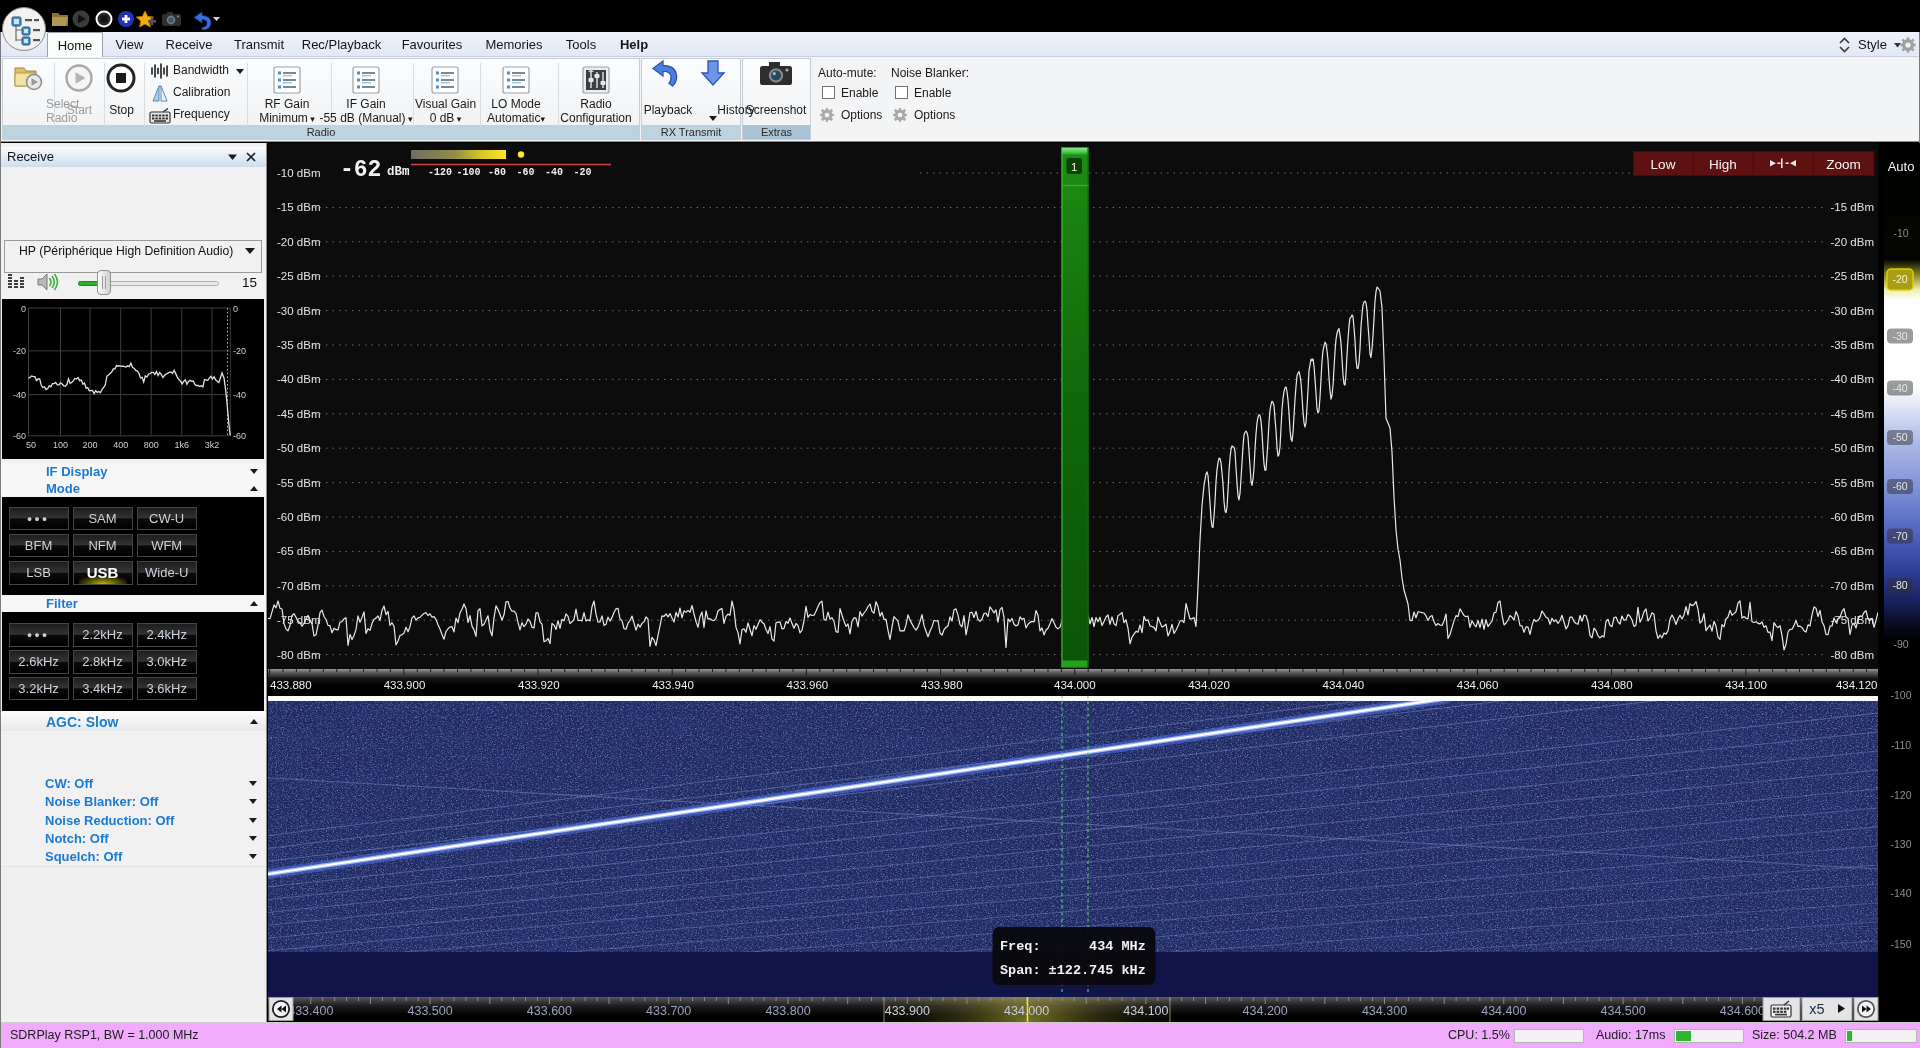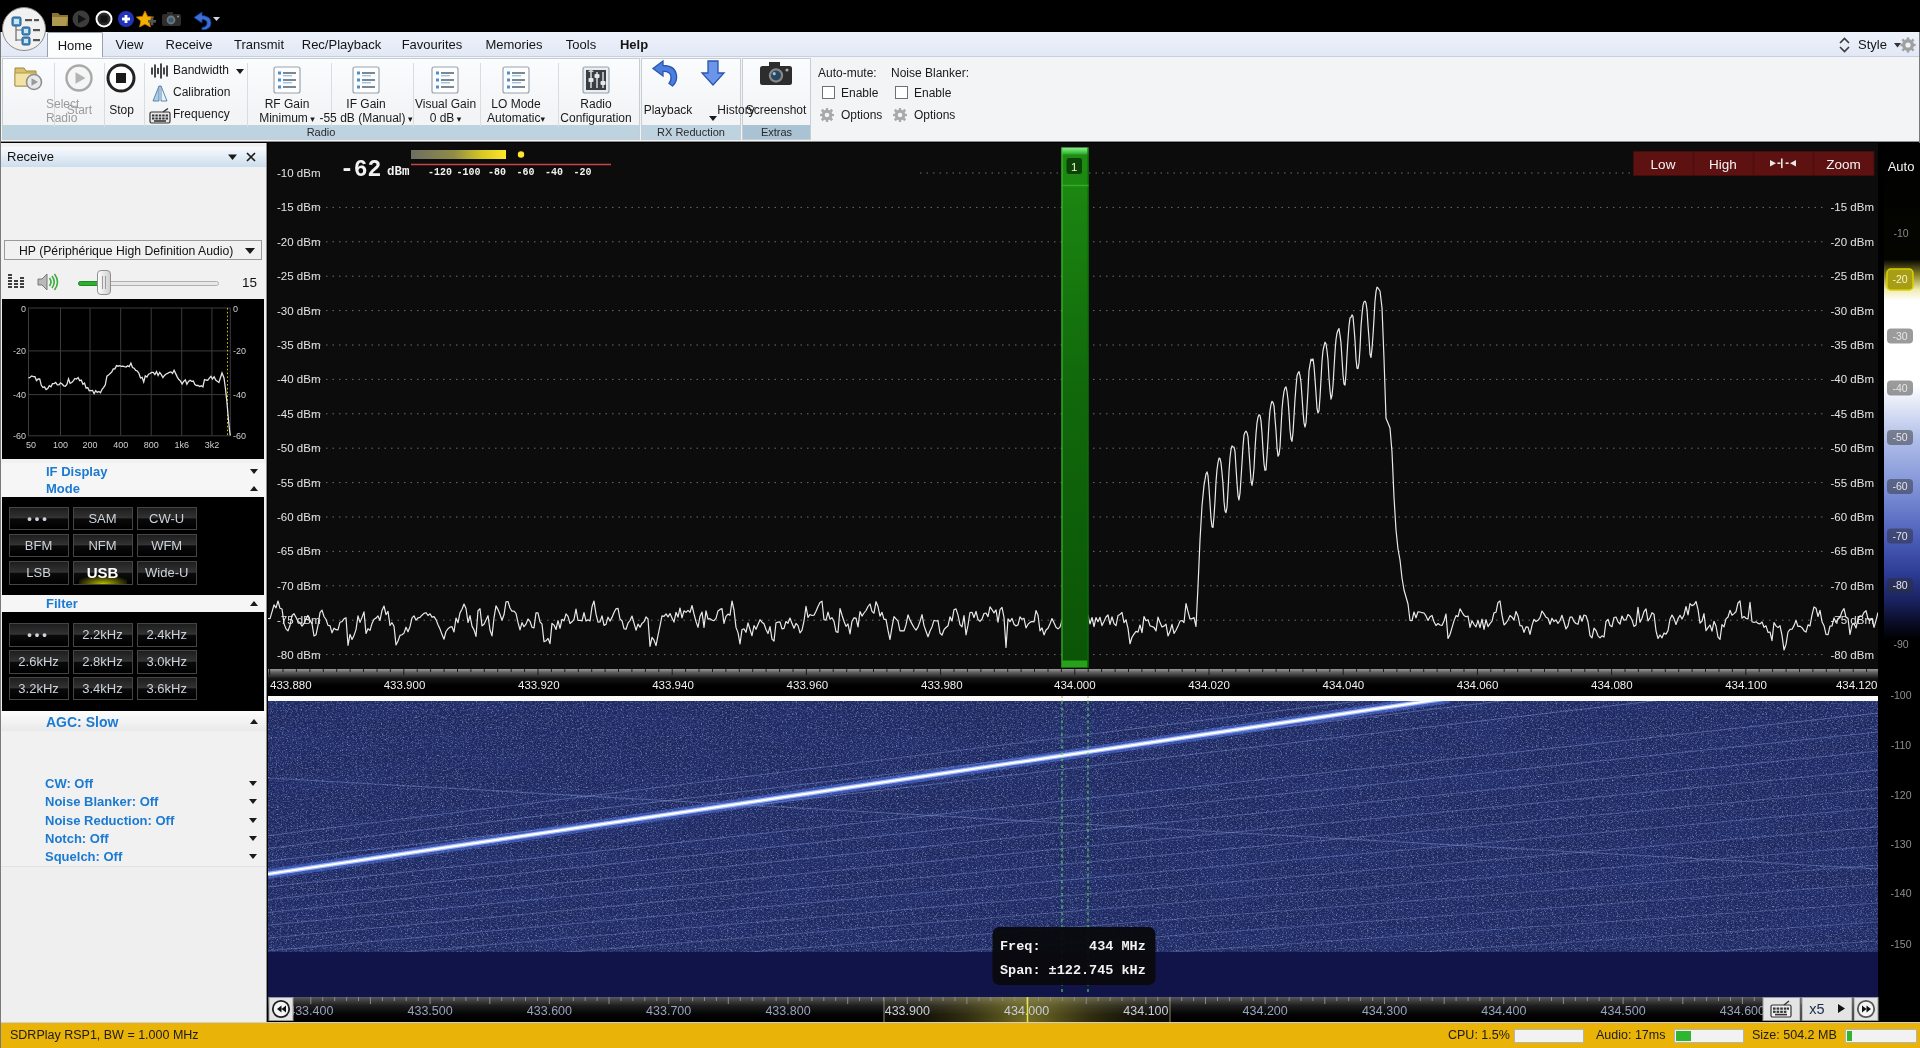--- a/index.html
+++ b/index.html
@@ -21,31 +21,31 @@
 .rgray { color:#9b9b9b; }
 
 #leftpanel { left:0; top:143px; width:267px; height:879px; background:#f1f1f1; border-right:1px solid #8f8f8f; }
 .lp { position:absolute; }
 .hdrblue { font-weight:bold; color:#1b7ad2; font-size:13px;margin-left:40px; }
 #rxhead { left:1px; top:4px; width:265px; height:20px; background:linear-gradient(#f8fbfe,#cddded); font-size:13px; color:#111; line-height:20px; padding-left:6px; }
 #freqpanel { left:2px; top:24px; width:262px; height:69px; background:#000; }
 #freqdigits { position:absolute; left:6px; top:22px; font-family:"Liberation Mono",monospace; font-size:44px; font-weight:400; color:#fff; letter-spacing:0px; transform:scaleX(0.72); transform-origin:0 0; white-space:pre; }
 #freqdigits .dim { color:#3f3f3f; }
 .ymono { font-family:"Liberation Mono",monospace; font-weight:bold; font-size:13.5px; color:#ffd800; }
-#hpdrop { left:4px; top:97px; width:258px; height:20px; background:#f1f1f1; border:1px solid #9a9a9a; font-size:13px; color:#111; text-align:center; line-height:19px; }
+#hpdrop { left:4px; top:97px; width:258px; height:33px; background:#f1f1f1; border:1px solid #9a9a9a; font-size:13px; color:#111; text-align:center; line-height:19px; }
 #volrow { left:0; top:125px; width:266px; height:30px; }
 .lbtn { position:absolute; background:#e3e3e3; border:1px solid #a5a5a5; font-size:12.5px; color:#111; text-align:center; font-family:"Liberation Sans",sans-serif; }
 .lbtn.sel { background:#cfe3f7; border:1px solid #3a78b0; }
 .modebtn { position:absolute; width:60px; height:23.5px; background:linear-gradient(#1e1e1e 0%,#2f2f2f 40%,#353535 46%,#0a0a0a 52%,#000 100%); border:1px solid #454545; color:#ccd2da; font-size:13px; text-align:center; line-height:22px; }
 .secrow { position:absolute; left:0; width:266px; height:18.3px; }
 .secrow .hdrblue { position:absolute; left:5px; top:1px; }
 .darr { position:absolute; width:0; height:0; border-left:4.5px solid transparent; border-right:4.5px solid transparent; border-top:5px solid #1a1a1a; }
 .uarr { position:absolute; width:0; height:0; border-left:4.5px solid transparent; border-right:4.5px solid transparent; border-bottom:5px solid #1a1a1a; }
 
-#statusbar { left:0; top:1022px; width:1920px; height:26px; background:#eab308; border-top:1px solid #cfcfcf; font-size:12.5px; color:#1c1c1c; }
+#statusbar { left:0; top:1022px; width:1920px; height:26px; background:#f0abfc; border-top:1px solid #cfcfcf; font-size:12.5px; color:#1c1c1c; }
 .sbit { position:absolute; top:5px; }
 .pbar { position:absolute; top:6px; height:14px; background:#f2f2f2; border:1px solid #b4b4b4; }
 .pfill { position:absolute; left:1px; top:1px; bottom:1px; background:#2fb52f; }
 </style></head>
 <body>
 <div id="app">
 <div class="abs" id="titlebar"></div>
 <div class="abs" id="appcircle"><svg width="44" height="44" viewBox="0 0 44 44">
 <g stroke="#6a6a6a" stroke-width="1.2" fill="none">
           <path d="M13 13 v20 M13 22 h6 M13 32 h6"></path>
@@ -119,21 +119,21 @@
   <div class="rsep" style="left:51px;"></div>
         <div class="rsep" style="left:101px;"></div>
         <div class="rsep" style="left:141px;"></div>
   <div class="rsep" style="left:244px;"></div>
         <div class="rsep" style="left:328px;"></div>
         <div class="rsep" style="left:410px;"></div>
   <div class="rsep" style="left:477px;"></div>
         <div class="rsep" style="left:555px;"></div>
  </div>
  <div class="rgroup" style="left:641px;width:100px;">
-        <div class="rlabel">RX Reduction</div>
+        <div class="rlabel">RX Transmit</div>
       </div>
  <div class="rgroup" style="left:742px;width:69px;">
         <div class="rlabel" style="background:#a9c3d4;">Extras</div>
       </div>
 
  <svg class="abs" style="left:12px;top:5px;" width="34" height="30" viewBox="0 0 34 30">
   <path d="M3 6 l9 0 2 3 10 0 0 15 -21 0 z" fill="#d9c06a" stroke="#a08838" stroke-width="1"></path>
   <path d="M3 11 l21 0 -2.5 13 -18.5 0 z" fill="#f2e3a4" stroke="#b09a50" stroke-width="1"></path>
   <circle cx="22" cy="20" r="7.5" fill="#e9e9e9" stroke="#8f8f8f" stroke-width="1.6"></circle>
         <path d="M19.5 16.2 l6.5 3.8 -6.5 3.8 z" fill="#9a9a9a"></path>

